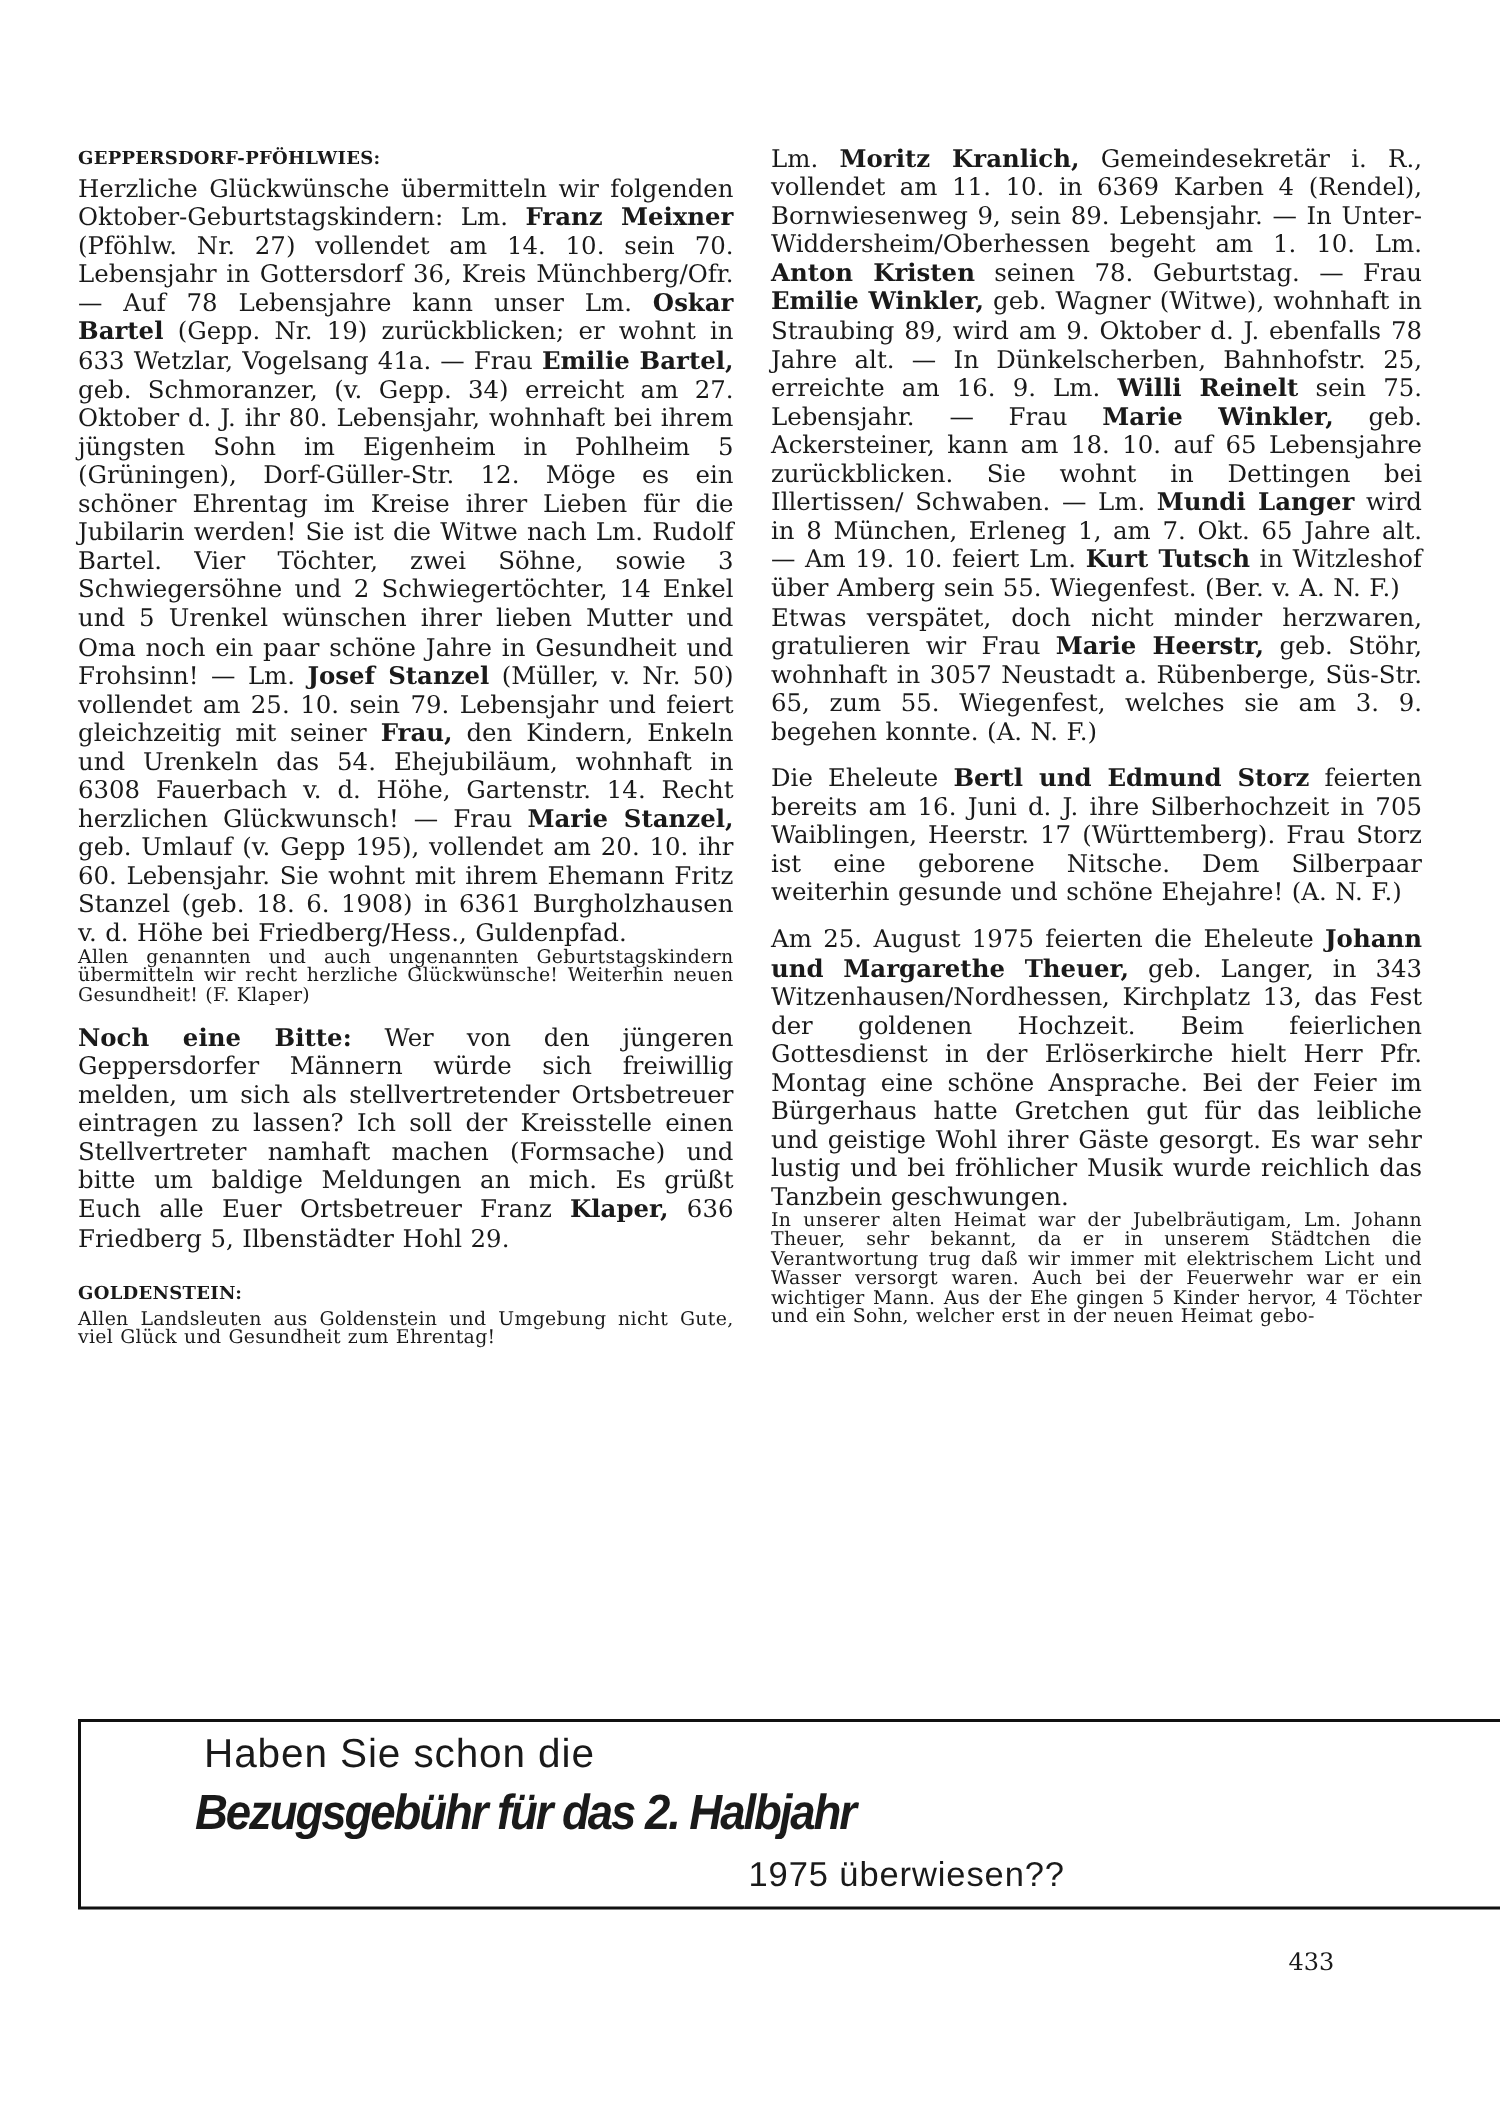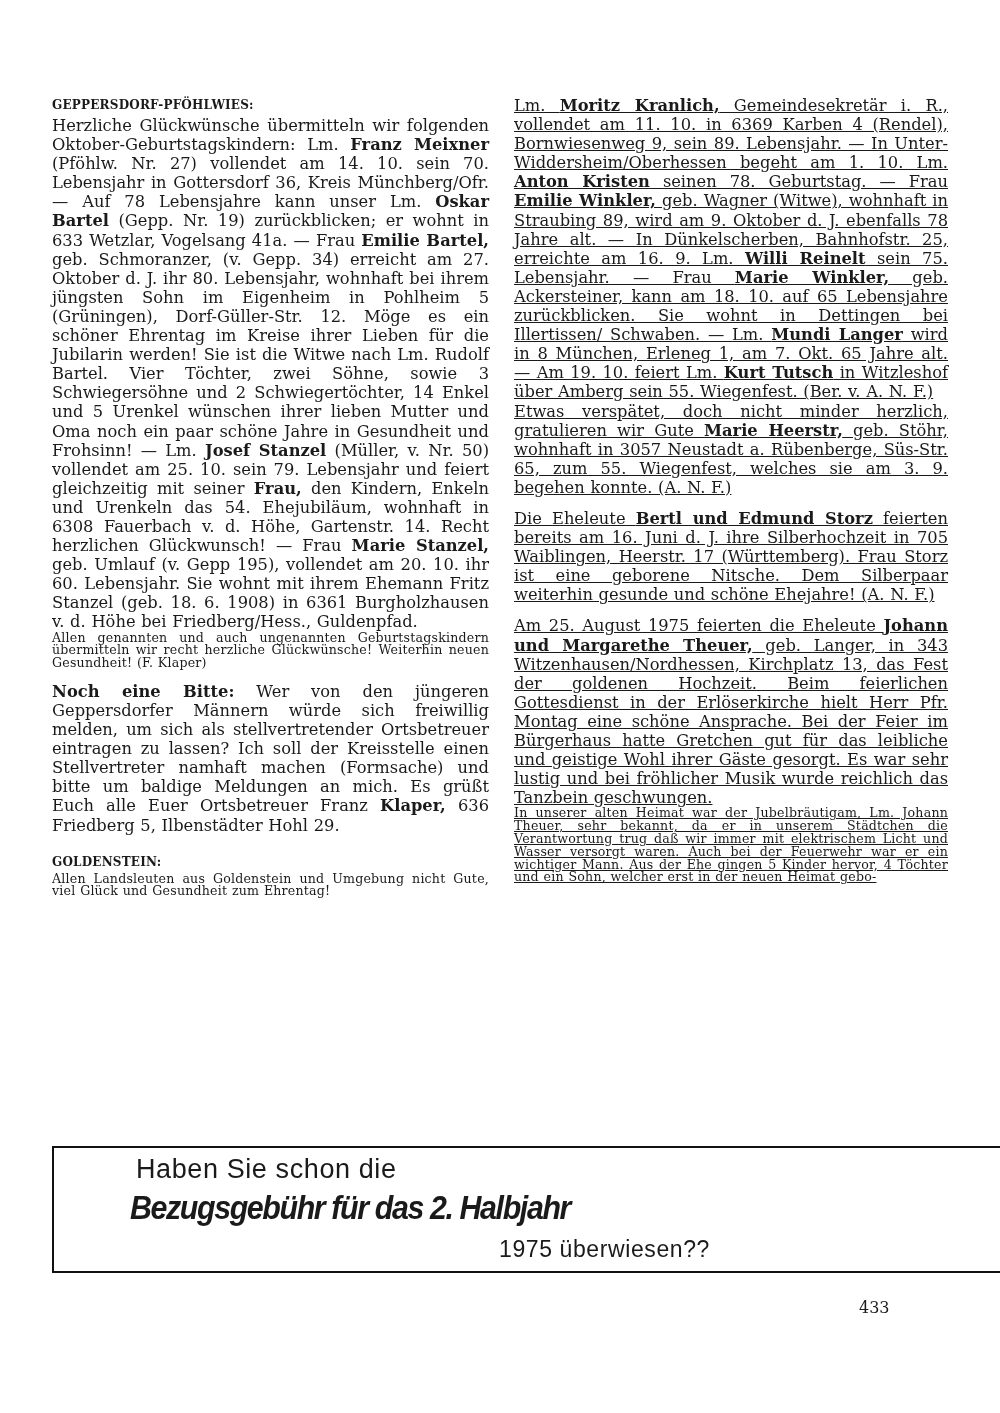--- a/index.html
+++ b/index.html
@@ -1,20 +1,20 @@
 <!DOCTYPE html>
 <html><head>
 <meta charset="utf-8">
 <style>
   html, body { margin: 0; padding: 0; background: #ffffff; }
   body { width: 1000px; height: 1413px; position: relative; overflow: hidden; color: #1a1a1a;
          font-family: "DejaVu Serif", "Liberation Serif", serif; }
   .col { position: absolute; top: 96px; }
   .col-left { left: 52px; width: 437px; }
-  .col-right { left: 514px; width: 434px; text-decoration: underline; }
+  .col-right { left: 514px; width: 434px; }
   .p { text-align: justify; text-align-last: left; font-size: 16.3px; line-height: 19.1px; margin: 0; hyphens: manual; word-spacing: 0.5px; }
   .small { font-size: 12.6px; line-height: 12.8px; letter-spacing: 0.2px; }
   .head { font-weight: bold; font-size: 12px; line-height: 19px; margin: 0 0 1px 0; letter-spacing: 0.2px; }
   b { font-weight: bold; }
   .gap10 { height: 12px; }
   .gap18 { height: 18px; }
   .banner { position: absolute; left: 52px; top: 1146px; width: 986px; height: 127px;
             border: 2px solid #111; border-top-width: 2px; box-sizing: border-box;
             font-family: "Liberation Sans", "DejaVu Sans", sans-serif; }
   .b1 { position: absolute; left: 82px; top: 6px; font-size: 27px; letter-spacing: 0.6px; }
@@ -31,21 +31,21 @@
   <p class="p small">Allen genannten und auch ungenannten Ge­burtstagskindern übermitteln wir recht herz­liche Glückwünsche! Weiterhin neuen Gesund­heit! (F. Klaper)</p>
   <div class="gap10"></div>
   <p class="p"><b>Noch eine Bitte:</b><span> Wer von den jüngeren Geppersdorfer Männern würde sich frei­willig melden, um sich als stellvertretender Ortsbetreuer eintragen zu lassen? Ich soll der Kreisstelle einen Stellvertreter nam­haft machen (Formsache) und bitte um bal­dige Meldungen an mich. Es grüßt Euch alle Euer Ortsbetreuer Franz </span><b>Klaper,</b><span> 636 Friedberg 5, Ilbenstädter Hohl 29.</span></p>
   <div class="gap18"></div>
   <h2 class="head">GOLDENSTEIN:</h2>
   <p class="p small">Allen Landsleuten aus Goldenstein und Umge­bung nicht Gute, viel Glück und Gesundheit zum Ehrentag!</p>
 </div>
 
 <div class="col col-right">
   <p class="p"><span>Lm. </span><b>Moritz Kranlich,</b><span> Gemeindesekretär i. R., vollendet am 11. 10. in 6369 Karben 4 (Rendel), Bornwiesenweg 9, sein 89. Le­bensjahr. — In Unter-Widdersheim/Ober­hessen begeht am 1. 10. Lm. </span><b>Anton Kristen</b><span> seinen 78. Geburtstag. — Frau </span><b>Emilie Winkler,</b><span> geb. Wagner (Witwe), wohnhaft in Straubing 89, wird am 9. Oktober d. J. ebenfalls 78 Jahre alt. — In Dünkelscher­ben, Bahnhofstr. 25, erreichte am 16. 9. Lm. </span><b>Willi Reinelt</b><span> sein 75. Lebensjahr. — Frau </span><b>Marie Winkler,</b><span> geb. Ackersteiner, kann am 18. 10. auf 65 Lebensjahre zurückblicken. Sie wohnt in Dettingen bei Illertissen/ Schwaben. — Lm. </span><b>Mundi Langer</b><span> wird in 8 München, Erleneg 1, am 7. Okt. 65 Jahre alt. — Am 19. 10. feiert Lm. </span><b>Kurt Tutsch</b><span> in Witzleshof über Amberg sein 55. Wie­genfest. (Ber. v. A. N. F.)</span></p>
-  <p class="p"><span>Etwas verspätet, doch nicht minder herz­lich, gratulieren wir Gute </span><b>Marie Heerstr,</b><span> geb. Stöhr, wohnhaft in 3057 Neustadt a. Rübenberge, Süs-Str. 65, zum 55. Wiegen­fest, welches sie am 3. 9. begehen konnte. (A. N. F.)</span></p>
+  <p class="p"><span>Etwas verspätet, doch nicht minder herz­waren, gratulieren wir Frau </span><b>Marie Heerstr,</b><span> geb. Stöhr, wohnhaft in 3057 Neustadt a. Rübenberge, Süs-Str. 65, zum 55. Wiegen­fest, welches sie am 3. 9. begehen konnte. (A. N. F.)</span></p>
   <div class="gap10"></div>
   <p class="p"><span>Die Eheleute </span><b>Bertl und Edmund Storz</b><span> fei­erten bereits am 16. Juni d. J. ihre Silber­hochzeit in 705 Waiblingen, Heerstr. 17 (Württemberg). Frau Storz ist eine gebore­ne Nitsche. Dem Silberpaar weiterhin ge­sunde und schöne Ehejahre! (A. N. F.)</span></p>
   <div class="gap10"></div>
   <p class="p"><span>Am 25. August 1975 feierten die Eheleute </span><b>Johann und Margarethe Theuer,</b><span> geb. Lan­ger, in 343 Witzenhausen/Nordhessen, Kirchplatz 13, das Fest der goldenen Hoch­zeit. Beim feierlichen Gottesdienst in der Erlöserkirche hielt Herr Pfr. Montag eine schöne Ansprache. Bei der Feier im Bür­gerhaus hatte Gretchen gut für das leib­liche und geistige Wohl ihrer Gäste gesorgt. Es war sehr lustig und bei fröhlicher Mu­sik wurde reichlich das Tanzbein ge­schwungen.</span></p>
   <p class="p small">In unserer alten Heimat war der Jubelbräuti­gam, Lm. Johann Theuer, sehr bekannt, da er in unserem Städtchen die Verantwortung trug daß wir immer mit elektrischem Licht und Wasser versorgt waren. Auch bei der Feuer­wehr war er ein wichtiger Mann. Aus der Ehe gingen 5 Kinder hervor, 4 Töchter und ein Sohn, welcher erst in der neuen Heimat gebo-</p>
 </div>
 
 <div class="banner">
   <div class="b1">Haben Sie schon die</div>
   <div class="b2">Bezugsgebühr für das 2. Halbjahr</div>

